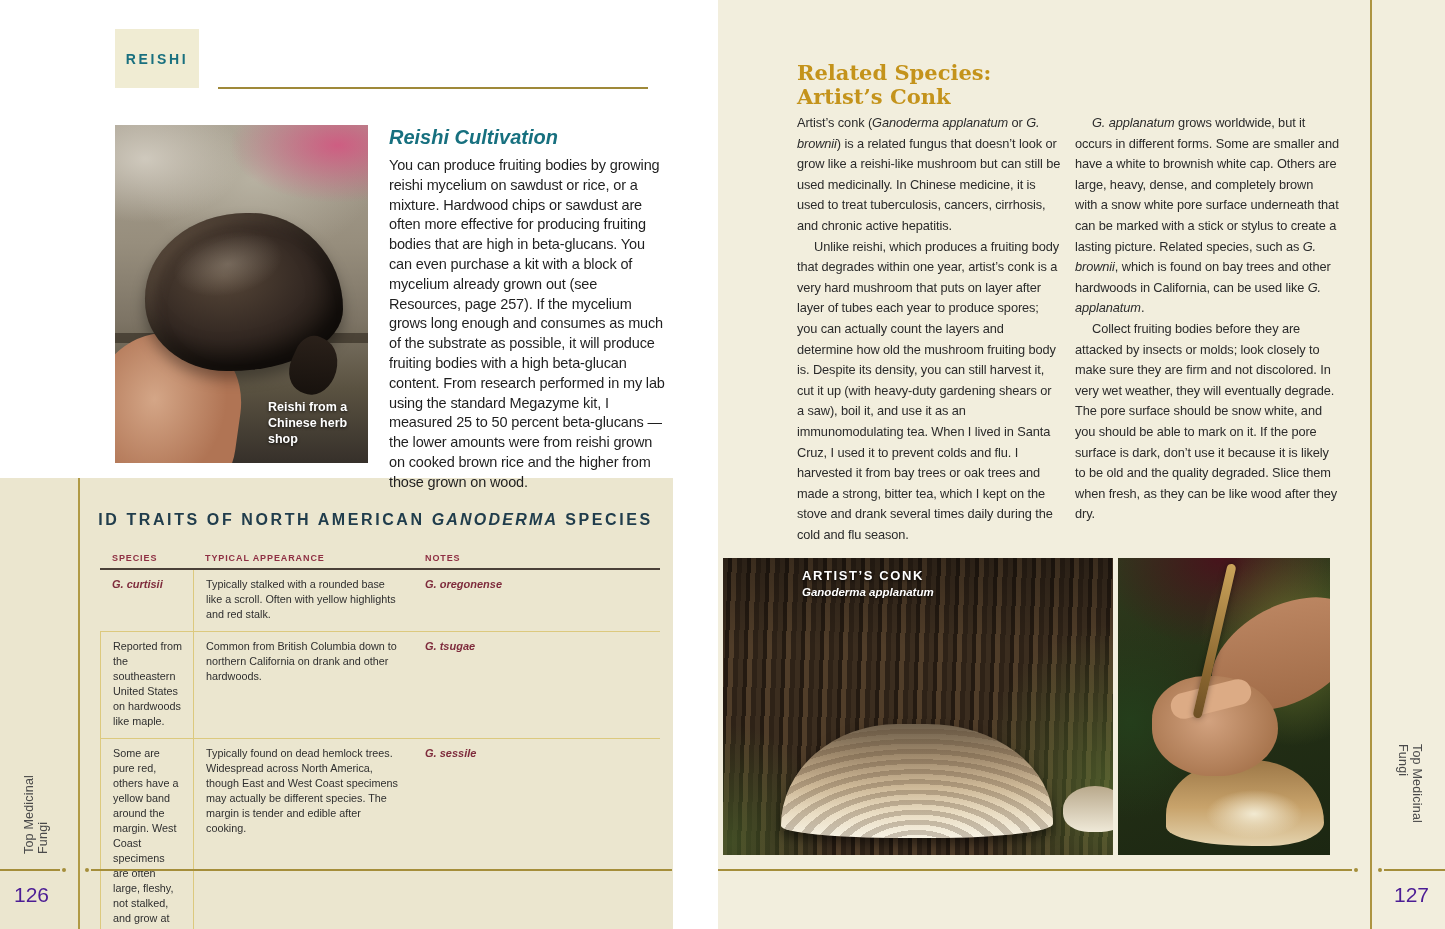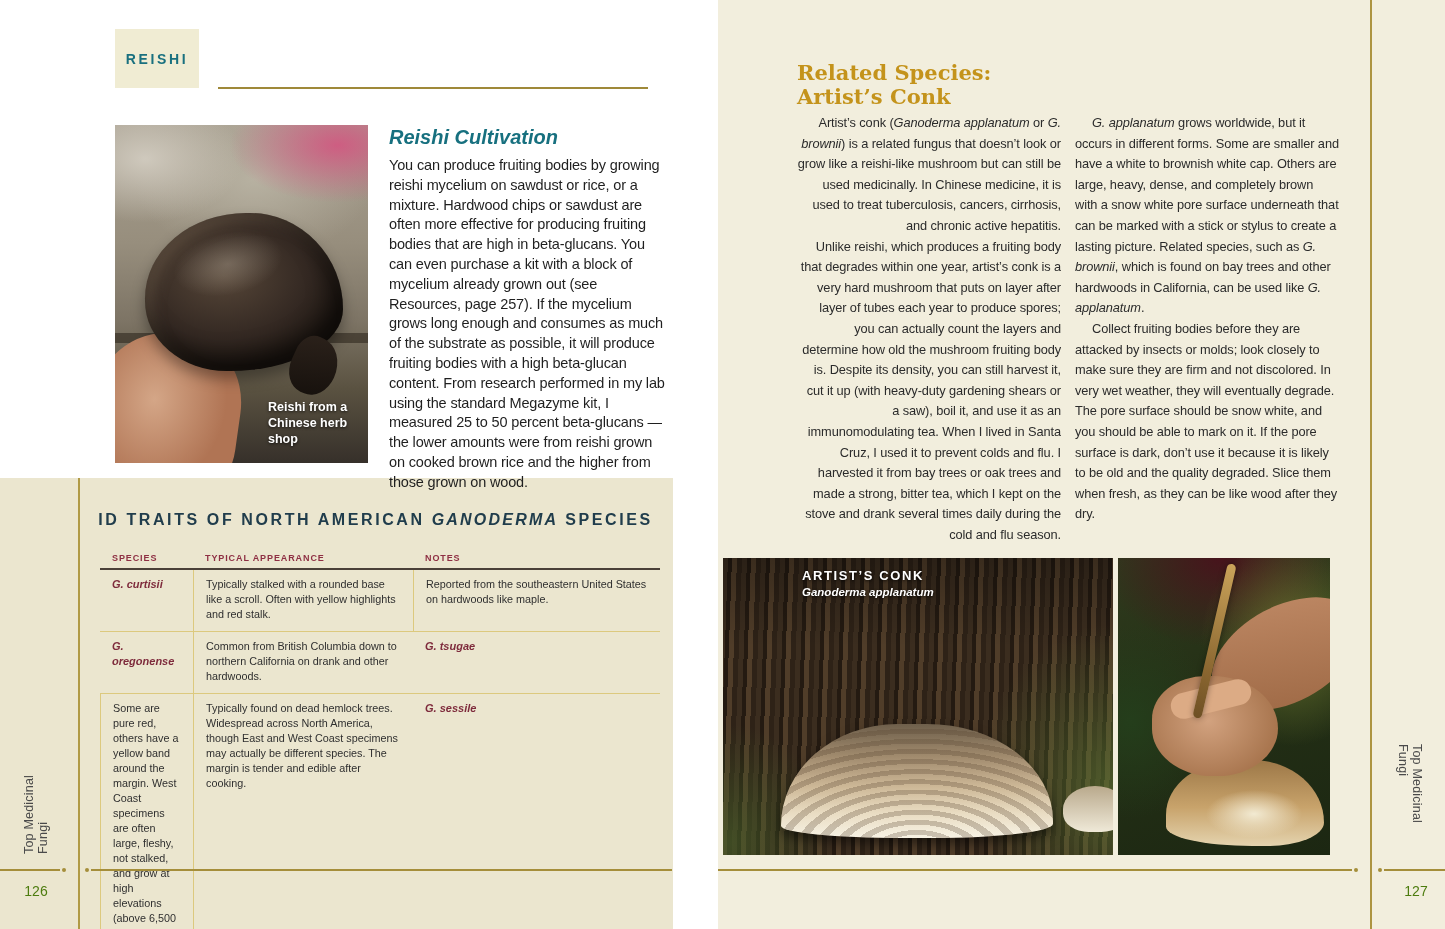--- a/index.html
+++ b/index.html
@@ -55,21 +55,21 @@
     padding:0 8px 5px 12px; border-bottom:2px solid #4a4038; }
   .td { font-size:10.8px; line-height:15px; color:#2f2f2f; padding:7px 10px 9px 12px;
     border-bottom:1px solid #dcc97e; }
   .td.c2, .td.c3 { border-left:1px solid #dcc97e; }
   .species { font-weight:700; font-style:italic; color:#7e2b3c; font-size:11px; }
 
   
   .rs-heading { left:797px; top:61px; color:#c4931b; font-family:"DejaVu Serif", serif;
     font-weight:700; font-size:21px; line-height:24px; }
   .col { width:264px; height:443px; overflow:hidden; }
-  .col1 { left:797px; top:113px;text-align:right; }
+  .col1 { left:797px; top:113px; }
   .col2 { left:1075px; top:113px; }
   .sans { font-size:12.8px; line-height:20.6px; color:#2b2b2b; letter-spacing:-0.1px; }
   .indent { text-indent:17px; }
 
   
   .conk-photo-large { left:723px; top:558px; width:390px; height:297px; overflow:hidden;
     background:
       linear-gradient(180deg, rgba(0,0,0,.28), rgba(0,0,0,0) 30%),
       radial-gradient(190px 230px at 100% 78%, rgba(92,122,52,.6), rgba(92,122,52,0) 72%),
       radial-gradient(150px 170px at 1% 96%, rgba(72,97,42,.65), rgba(72,97,42,0) 70%),
@@ -110,21 +110,21 @@
   .mushroom-pore { left:88px; top:232px; width:96px; height:48px; border-radius:50%;
     background:radial-gradient(closest-side,#f2ead2,rgba(242,234,210,0)); }
 
   
   .vrule-right { left:1370px; top:0; width:2px; height:929px; background:#ad9441; }
   .frule { top:869px; height:1.5px; background:#a58e3a; }
   .fr-a { left:0; width:60px; } .fr-b { left:91px; width:581px; }
   .fr-c { left:718px; width:634px; } .fr-d { left:1384px; width:61px; }
   .fdot { top:867.5px; width:4px; height:4px; border-radius:50%; background:#a58e3a; }
   .d1{left:62px;} .d2{left:85px;} .d3{left:1354px;} .d4{left:1378px;}
-  .folio { top:883px; width:44px; text-align:center; font-size:14px; color:#4d7c0f; }
+  .folio { top:883px; width:44px; font-size:21px; color:#4c1d95; }
   .folio-left { left:14px; } .folio-right { left:1394px; }
   .side-label { font-size:12.5px; color:#4a4a4a; letter-spacing:0.2px; }
   .side-label-left { left:22px; top:744px; height:110px; writing-mode:vertical-rl; transform:rotate(180deg); }
   .side-label-right { left:1396px; top:744px; height:110px; writing-mode:vertical-rl; }
 </style>
 </head>
 <body>
 
 <div class="abs page-right-bg"></div>
 <div class="abs table-section-bg"></div>
@@ -152,23 +152,23 @@
 <h2 class="abs table-title">ID TRAITS OF NORTH AMERICAN <i>GANODERMA</i> SPECIES</h2>
 
 <div class="abs table-wrap">
   <div class="id-table">
     <div class="th c1">SPECIES</div>
     <div class="th c2">TYPICAL APPEARANCE</div>
     <div class="th c3">NOTES</div>
 
     <div class="td c1 species">G. curtisii</div>
     <div class="td c2">Typically stalked with a rounded base like a scroll. Often with yellow highlights and red stalk.</div>
+    <div class="td c1 species">G. oregonense</div>
+
     <div class="td c3">Reported from the southeastern United States on hardwoods like maple.</div>
-
-    <div class="td c1 species">G. oregonense</div>
     <div class="td c3">Common from British Columbia down to northern California on drank and other hardwoods.</div>
 
     <div class="td c1 species">G. tsugae</div>
     <div class="td c2">Some are pure red, others have a yellow band around the margin. West Coast specimens are often large, fleshy, not stalked, and grow at high elevations (above 6,500 feet). On the East Coast, they’re more delicate and stalked, with yellow highlights.</div>
     <div class="td c3">Typically found on dead hemlock trees. Widespread across North America, though East and West Coast specimens may actually be different species. The margin is tender and edible after cooking.</div>
 
     <div class="td c1 species">G. sessile</div>
     <div class="td c2">Flat and round, rose-red to purple-red, sometimes dull.</div>
   </div>
 

